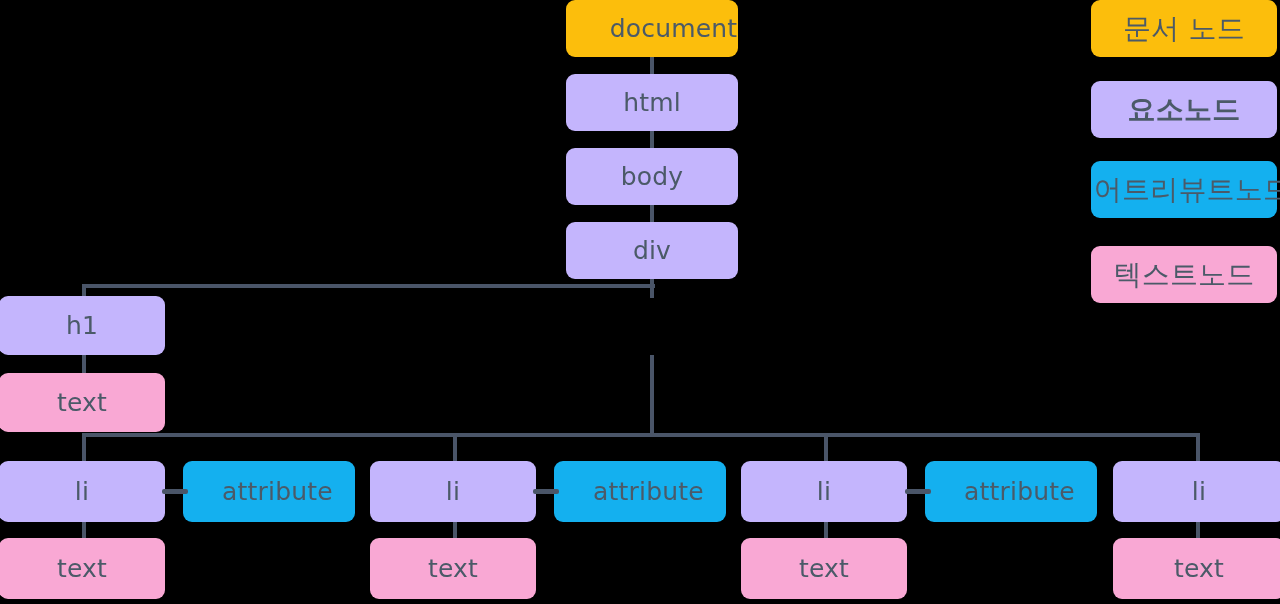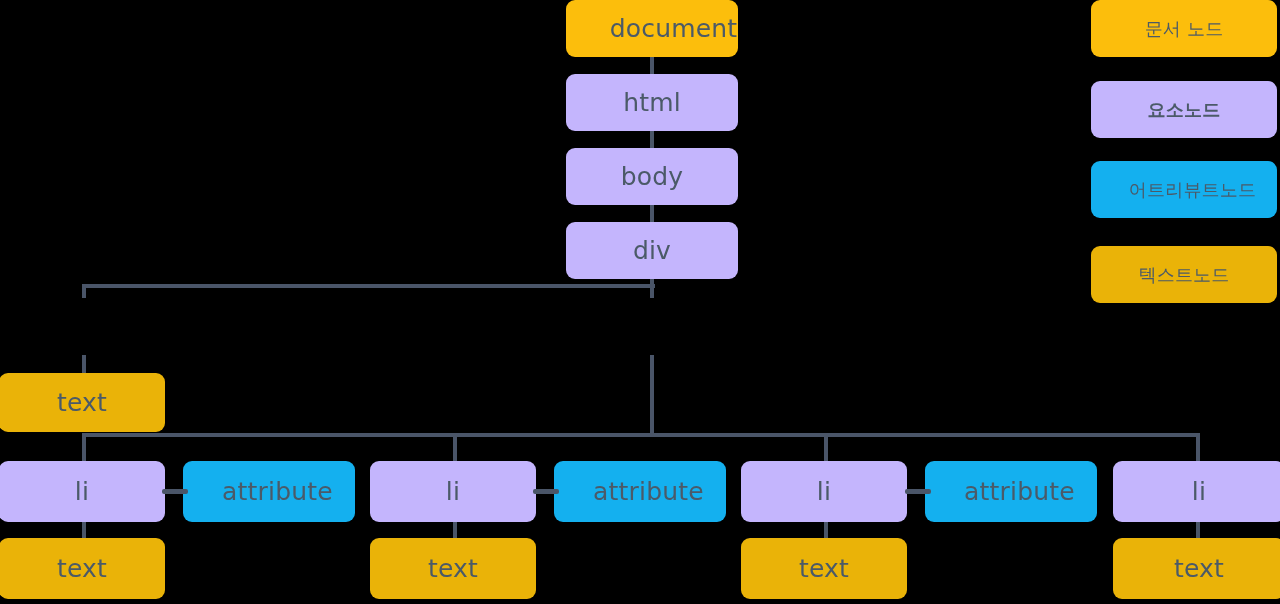--- a/index.html
+++ b/index.html
@@ -32,23 +32,23 @@
     font-size: 25px;
     font-weight: 400;
     letter-spacing: 0.2px;
     line-height: 1;
     z-index: 3;
     white-space: nowrap;
   }
   .node.document { background: #fcbe0c; }
   .node.element  { background: #c4b5fd; }
   .node.attr     { background: #14b0ef; padding-left: 17px; }
-  .node.text     { background: #eab308; }
+  .node.text     { background: #f9a8d4; }
 
-  .node.ko { font-size: 18px; }
+  .node.ko { font-size: 28px; }
 
   
   .conn {
     position: absolute;
     background: #4a5568;
     z-index: 1;
   }
   .conn.v { width: 4px; }
   .conn.h { height: 4px; }
   .conn.stub { height: 5px; border-radius: 2px; }
@@ -92,20 +92,21 @@
   <div class="conn stub" style="left:905px; top:489px; width:26px; z-index:4;"></div>
 
   <div class="node document" style="left:566px; top:0px; width:172px; height:57px;padding-left:43px;">document</div>
 
   <div class="node element" style="left:566px; top:74px; width:172px; height:57px;">html</div>
 
   <div class="node element" style="left:566px; top:222px; width:172px; height:57px;">div</div>
 
   <div class="node element" style="left:566px; top:148px; width:172px; height:57px;">body</div>
 
+  <div class="node element" style="left:-1px; top:296px; width:166px; height:59px;">h1</div>
 
   <div class="node text" style="left:-1px; top:373px; width:166px; height:59px;">text</div>
 
 
   <div class="node element" style="left:-1px; top:461px; width:166px; height:61px;">li</div>
   <div class="node attr" style="left:183px; top:461px; width:172px; height:61px;">attribute</div>
 
   <div class="node element" style="left:370px; top:461px; width:166px; height:61px;">li</div>
   <div class="node attr" style="left:554px; top:461px; width:172px; height:61px;">attribute</div>
 

